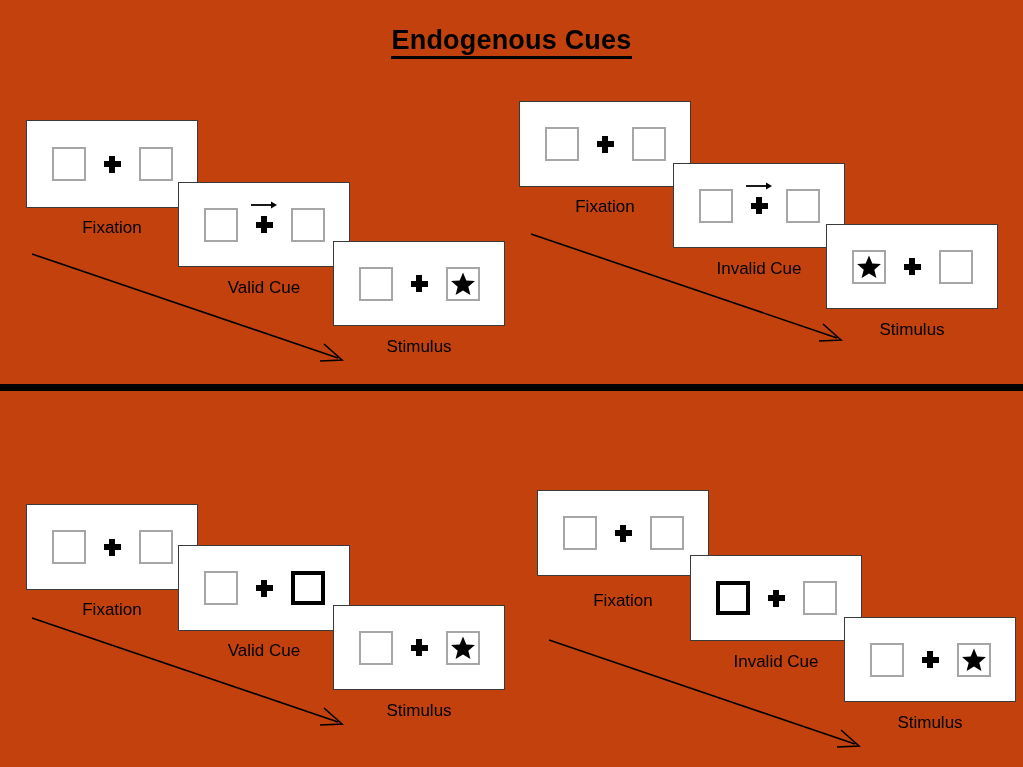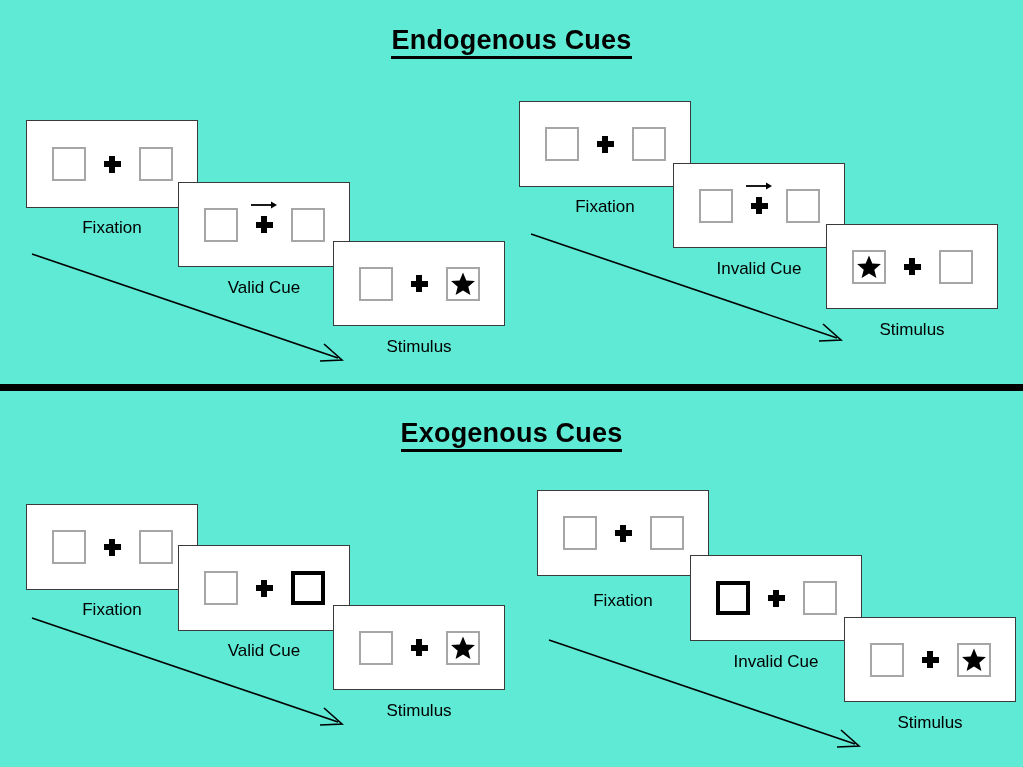--- a/index.html
+++ b/index.html
@@ -9,21 +9,21 @@
     background: #ffffff;
   }
   body {
     font-family: "Liberation Sans", sans-serif;
     color: #000000;
   }
   #stage {
     position: relative;
     width: 1023px;
     height: 767px;
-    background: #5eead4;
+    background: #c2410c;
     overflow: hidden;
   }
 
   
   .section-title {
     position: absolute;
     left: 0;
     width: 1023px;
     text-align: center;
     font-size: 27px;
@@ -225,23 +225,20 @@
   </div>
   <div class="step-label" style="left:826px; top:320px; width:172px;">Stimulus</div>
 
   <svg class="flow-arrow" style="left:527px; top:228px; width:325px; height:120px;" viewBox="0 0 325 120">
     <line x1="4" y1="6" x2="310" y2="110" stroke="#000" stroke-width="1.6"></line>
     <polyline points="296,96 314,112 292,113" fill="none" stroke="#000" stroke-width="1.6"></polyline>
   </svg>
 
   <div class="divider" style="top:384px;"></div>
 
-  <div class="section-title" style="top:418px;">
-    <span>Exogenous Cues</span>
-  </div>
 
   <div class="panel" style="left:26px; top:504px; width:172px; height:86px;">
     <div class="panel-inner">
       <div class="tbox"></div>
       <div class="cross"></div>
       <div class="tbox"></div>
     </div>
   </div>
   <div class="step-label" style="left:26px; top:600px; width:172px;">Fixation</div>
 

